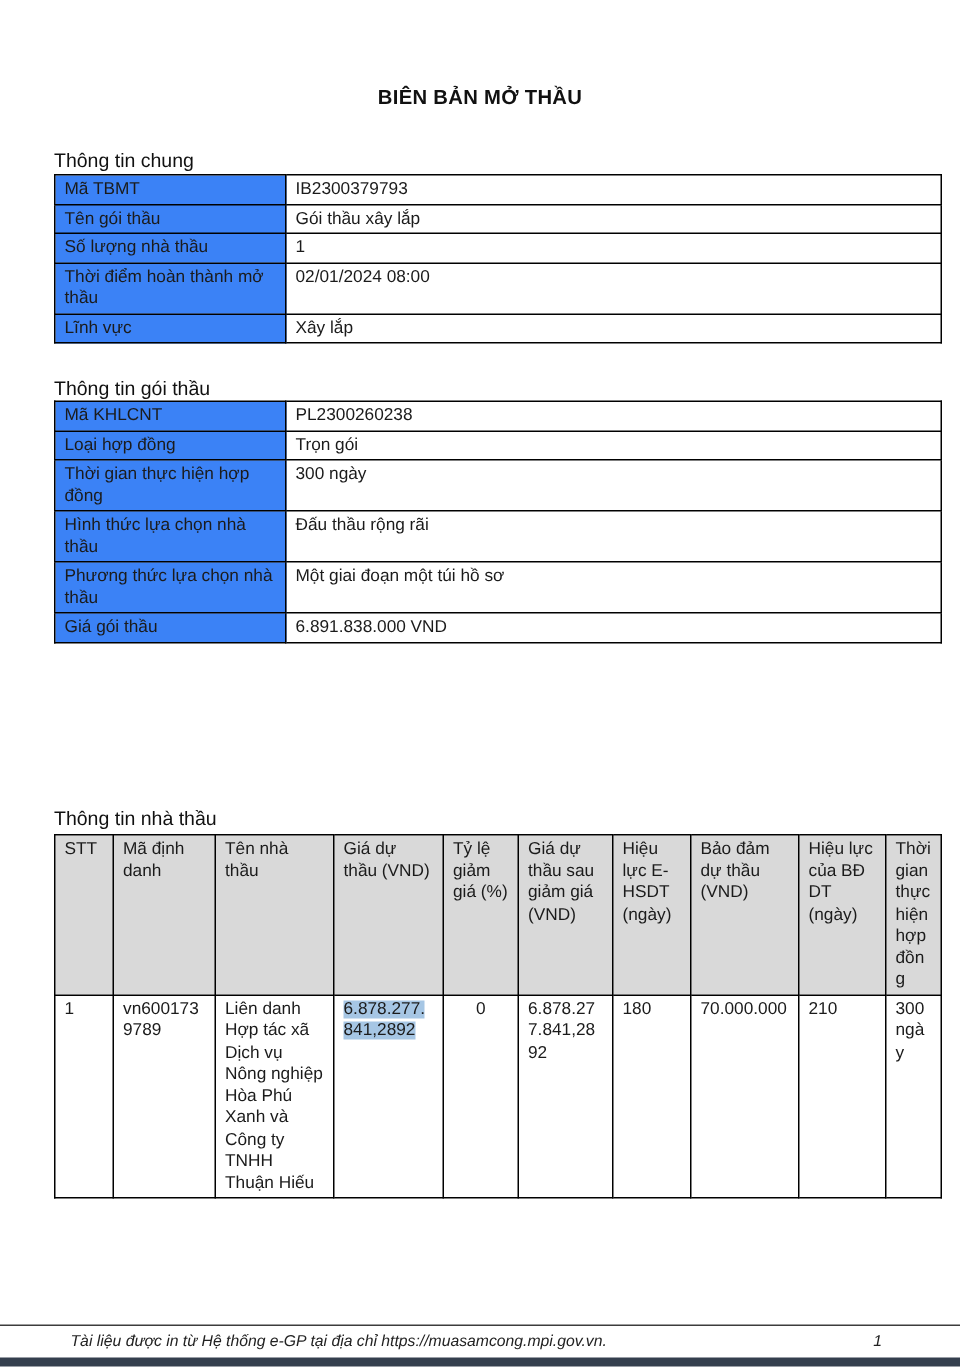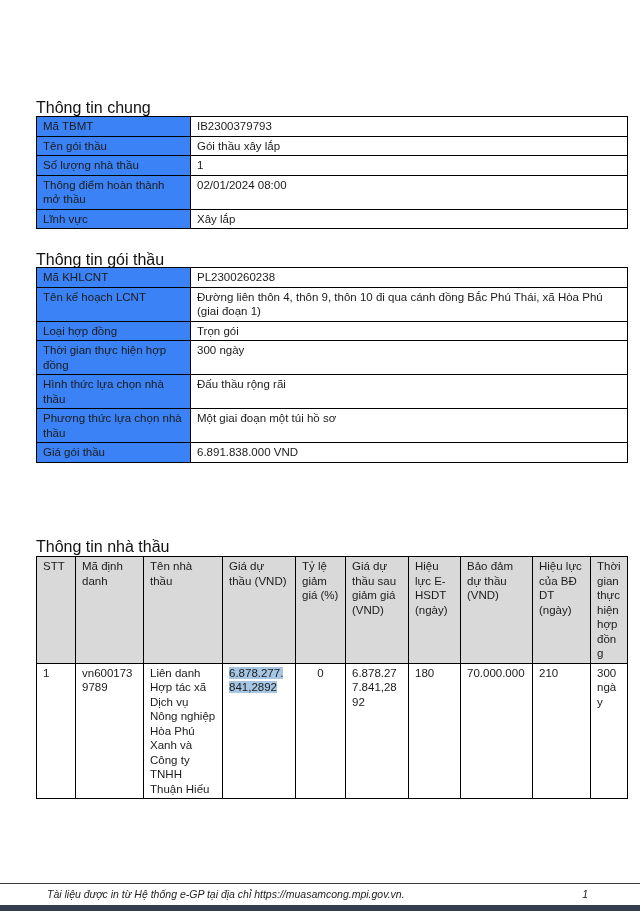--- a/index.html
+++ b/index.html
@@ -17,21 +17,21 @@
     overflow: hidden;
   }
   .doc-title {
     position: absolute; top: 57px; left: 0; width: 640px;
     text-align: center;
     font-size: 13.5px; font-weight: bold; color: #111;
     letter-spacing: 0.2px;
   }
   .sec-heading {
     position: absolute; left: 36px;
-    font-size: 16px; color: #111;
+    font-size: 13px; color: #111;
   }
   #h-general   { top: 99px; }
   #h-package   { top: 251px; }
   #h-contractor{ top: 538px; }
 
   table {
     position: absolute; left: 36px; width: 591px;
     border-collapse: collapse; table-layout: fixed;
     font-size: 11.5px; line-height: 14.5px;
   }
@@ -70,20 +70,21 @@
     position: absolute; top: 905px; left: 0;
     width: 640px; height: 6px;
     background: #343f4e;
   }
 </style>
 </head>
 <body>
 
 <div class="page">
 
+  <div class="doc-title">BIÊN BẢN MỞ THẦU</div>
 
   <div class="sec-heading" id="h-general">Thông tin chung</div>
 
   <table id="t-general">
     <colgroup>
         <col style="width:154px">
         <col style="width:437px">
       </colgroup>
     <tbody>
       <tr>
@@ -92,45 +93,41 @@
       </tr>
       <tr>
         <td class="label-cell">Tên gói thầu</td>
         <td>Gói thầu xây lắp</td>
       </tr>
       <tr>
         <td class="label-cell">Số lượng nhà thầu</td>
         <td>1</td>
       </tr>
       <tr>
-        <td class="label-cell">Thông điểm hoàn thành mở thầu</td>
+        <td class="label-cell">Thời điểm hoàn thành mở thầu</td>
         <td>02/01/2024 08:00</td>
       </tr>
       <tr>
         <td class="label-cell">Lĩnh vực</td>
         <td>Xây lắp</td>
       </tr>
     </tbody>
   </table>
 
   <div class="sec-heading" id="h-package">Thông tin gói thầu</div>
 
   <table id="t-package">
     <colgroup>
         <col style="width:154px">
         <col style="width:437px">
       </colgroup>
     <tbody>
       <tr>
         <td class="label-cell">Mã KHLCNT</td>
         <td>PL2300260238</td>
-      </tr>
-      <tr>
-        <td class="label-cell">Tên kế hoạch LCNT</td>
-        <td>Đường liên thôn 4, thôn 9, thôn 10 đi qua cánh đồng Bắc Phú Thái, xã Hòa Phú (giai đoạn 1)</td>
       </tr>
       <tr>
         <td class="label-cell">Loại hợp đồng</td>
         <td>Trọn gói</td>
       </tr>
       <tr>
         <td class="label-cell">Thời gian thực hiện hợp đồng</td>
         <td>300 ngày</td>
       </tr>
       <tr>

